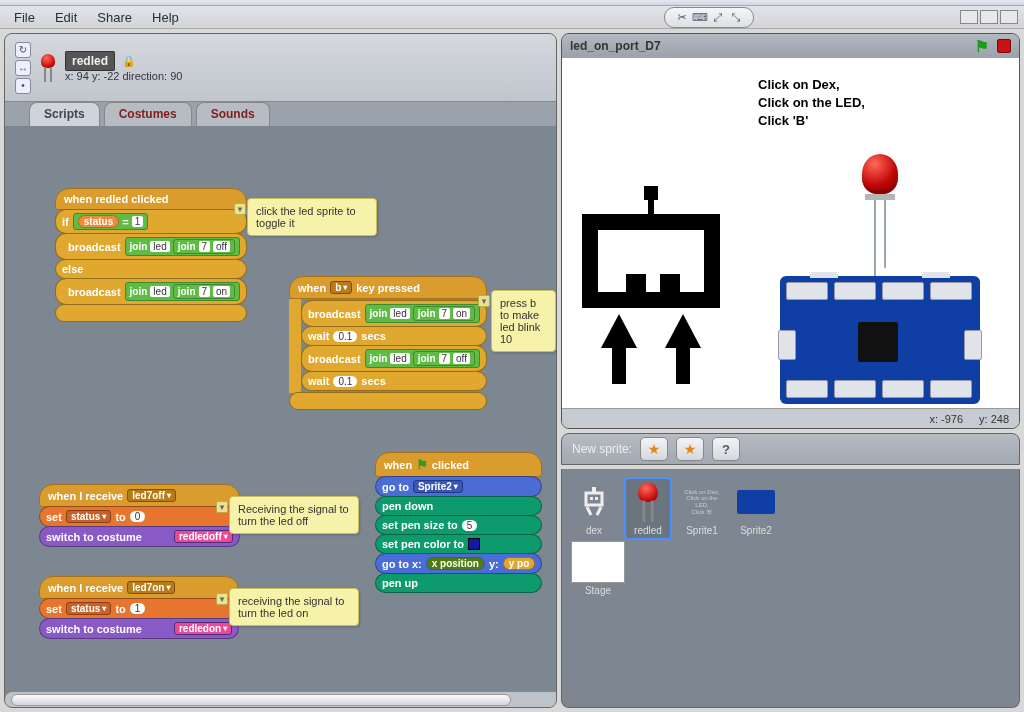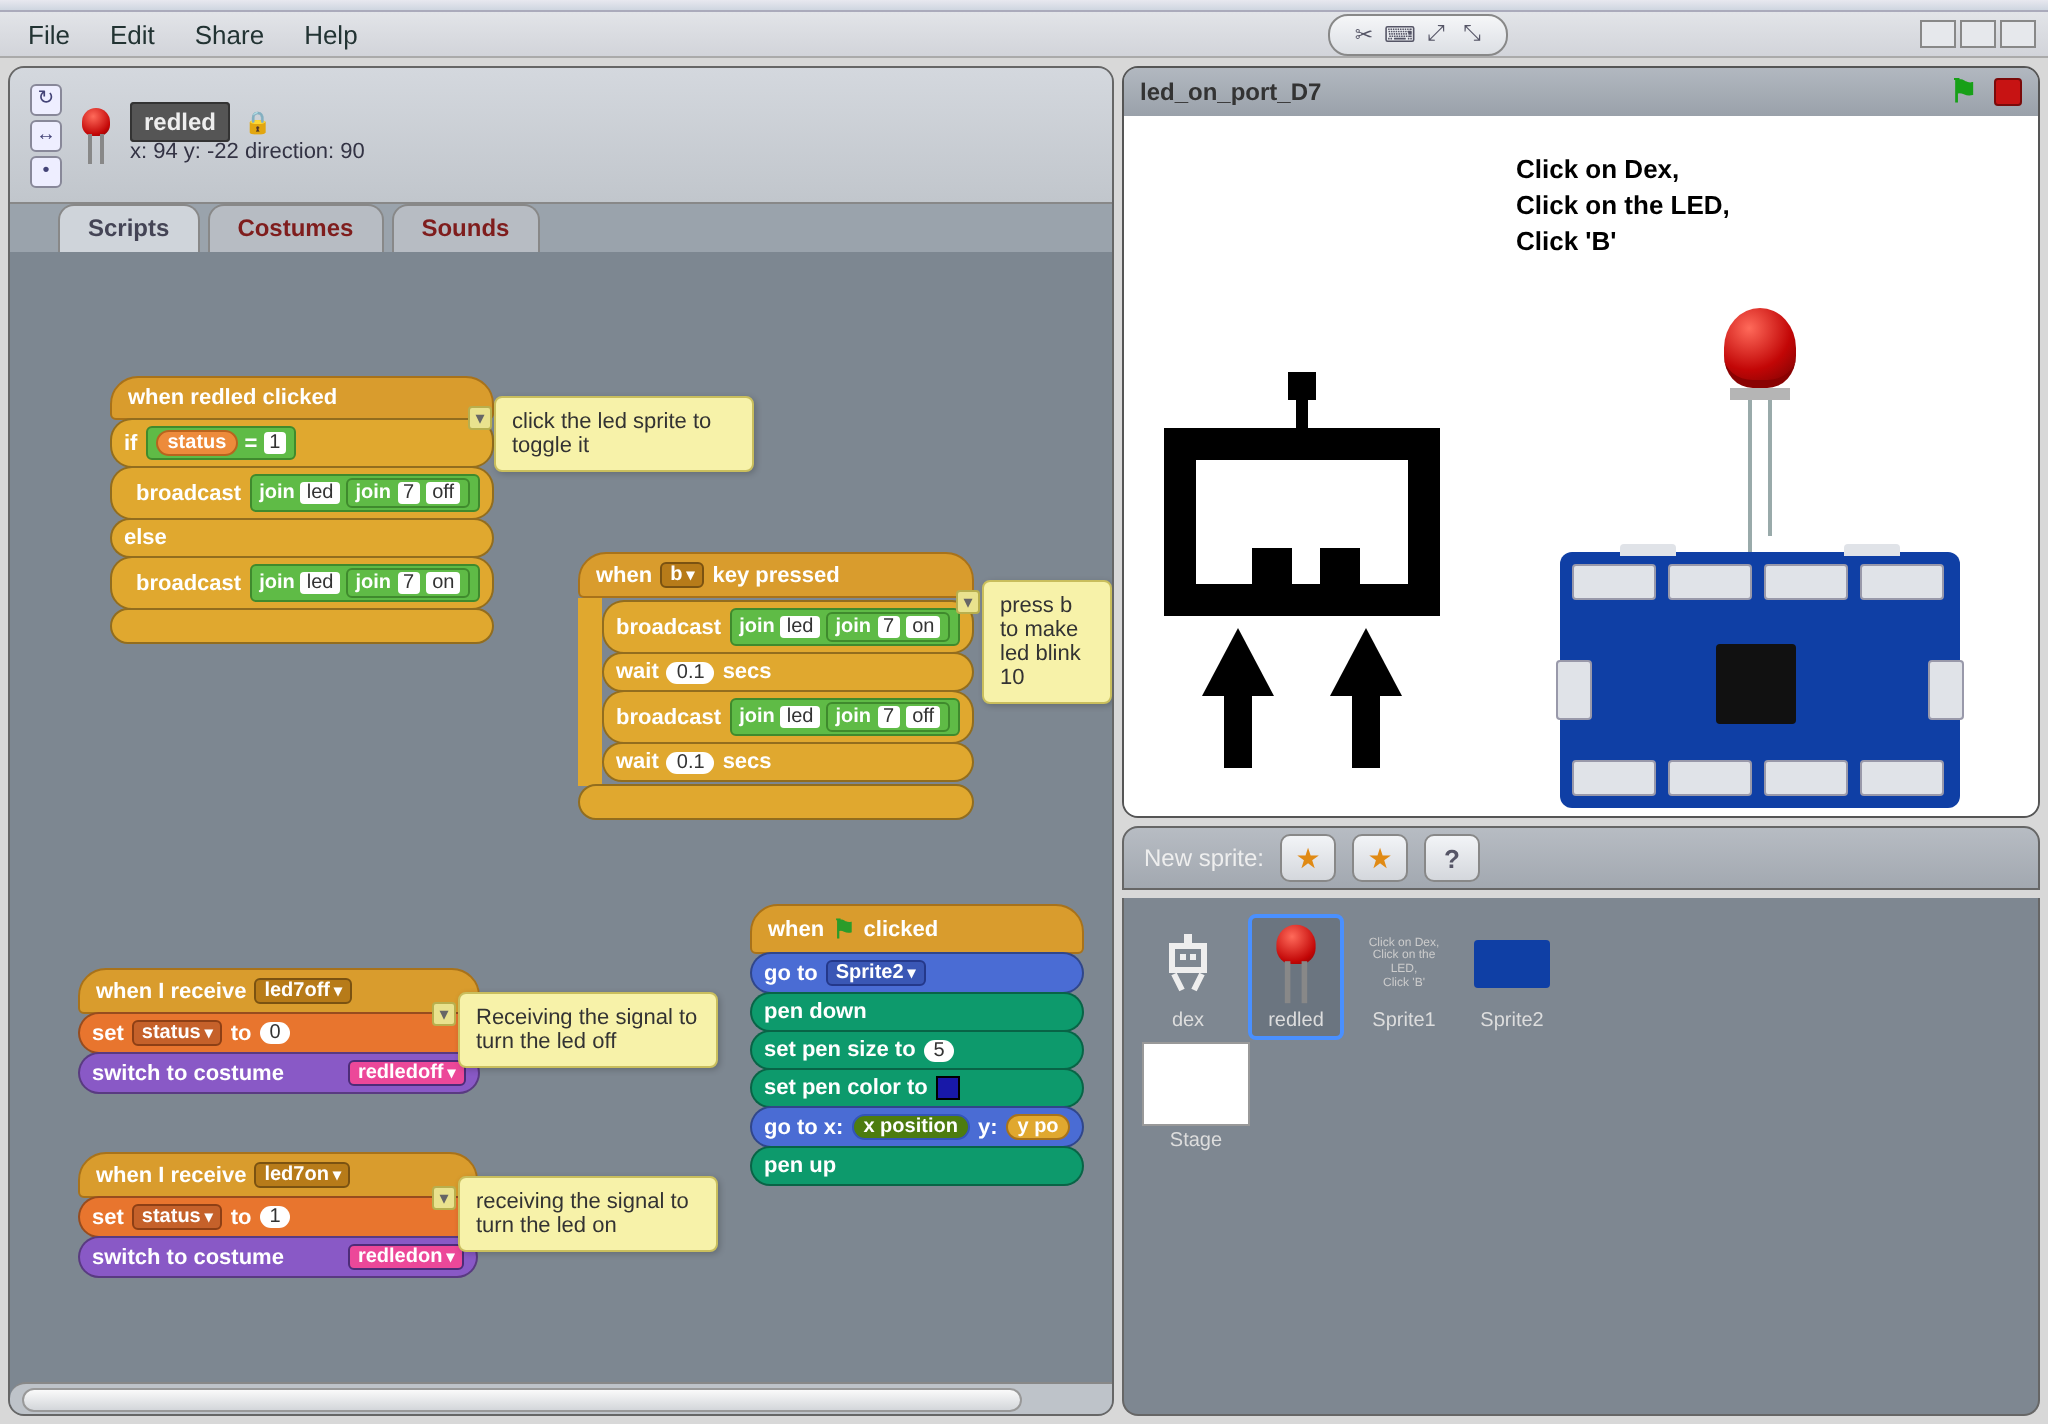--- a/index.html
+++ b/index.html
@@ -381,20 +381,24 @@
             <div class="port tl4"></div>
           <div class="port bl1"></div>
             <div class="port bl2"></div>
             <div class="port bl3"></div>
             <div class="port bl4"></div>
           <div class="port ml"></div>
             <div class="port mr"></div>
           <div class="chip"></div>
         </div>
       </div>
+      <div id="coordbar">
+        <span>x: -976</span>
+        <span>y: 248</span>
+      </div>
     </div>
 
     <div id="sprite-toolbar">
       <span>New sprite:</span>
       <div class="star-btn">★</div>
       <div class="star-btn">★</div>
       <div class="q-btn">?</div>
     </div>
 
     <div id="sprite-lib">

